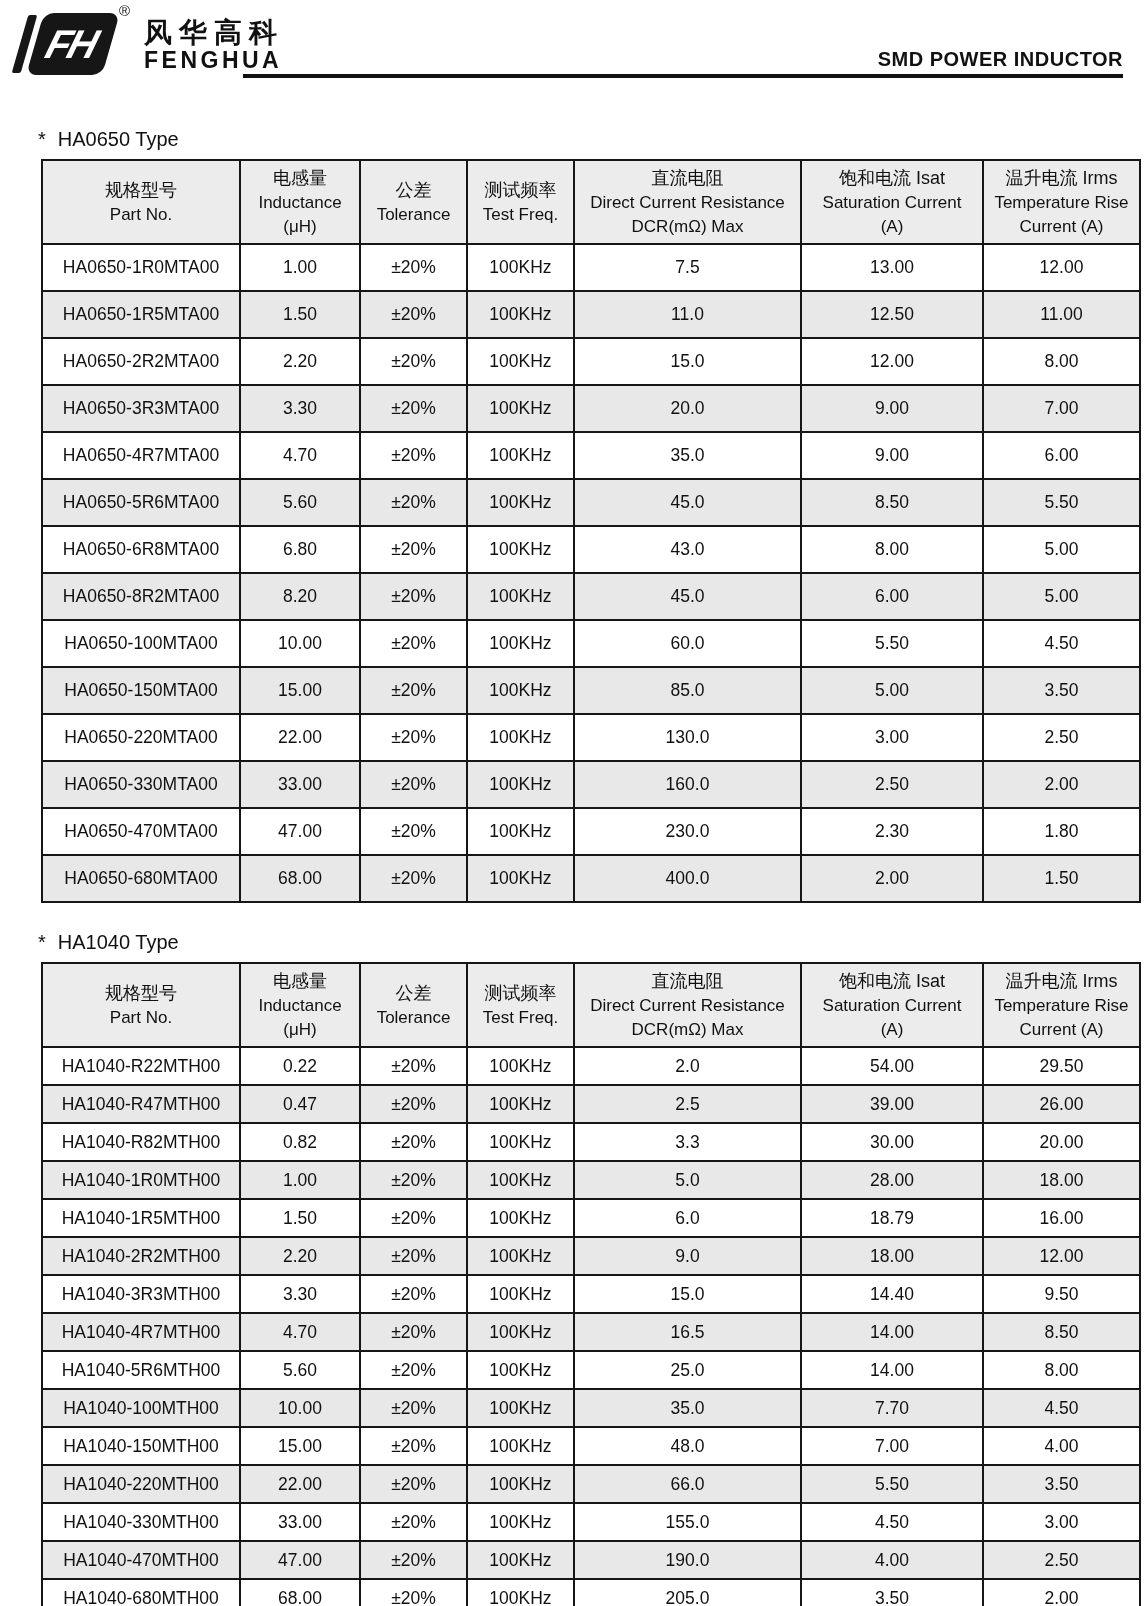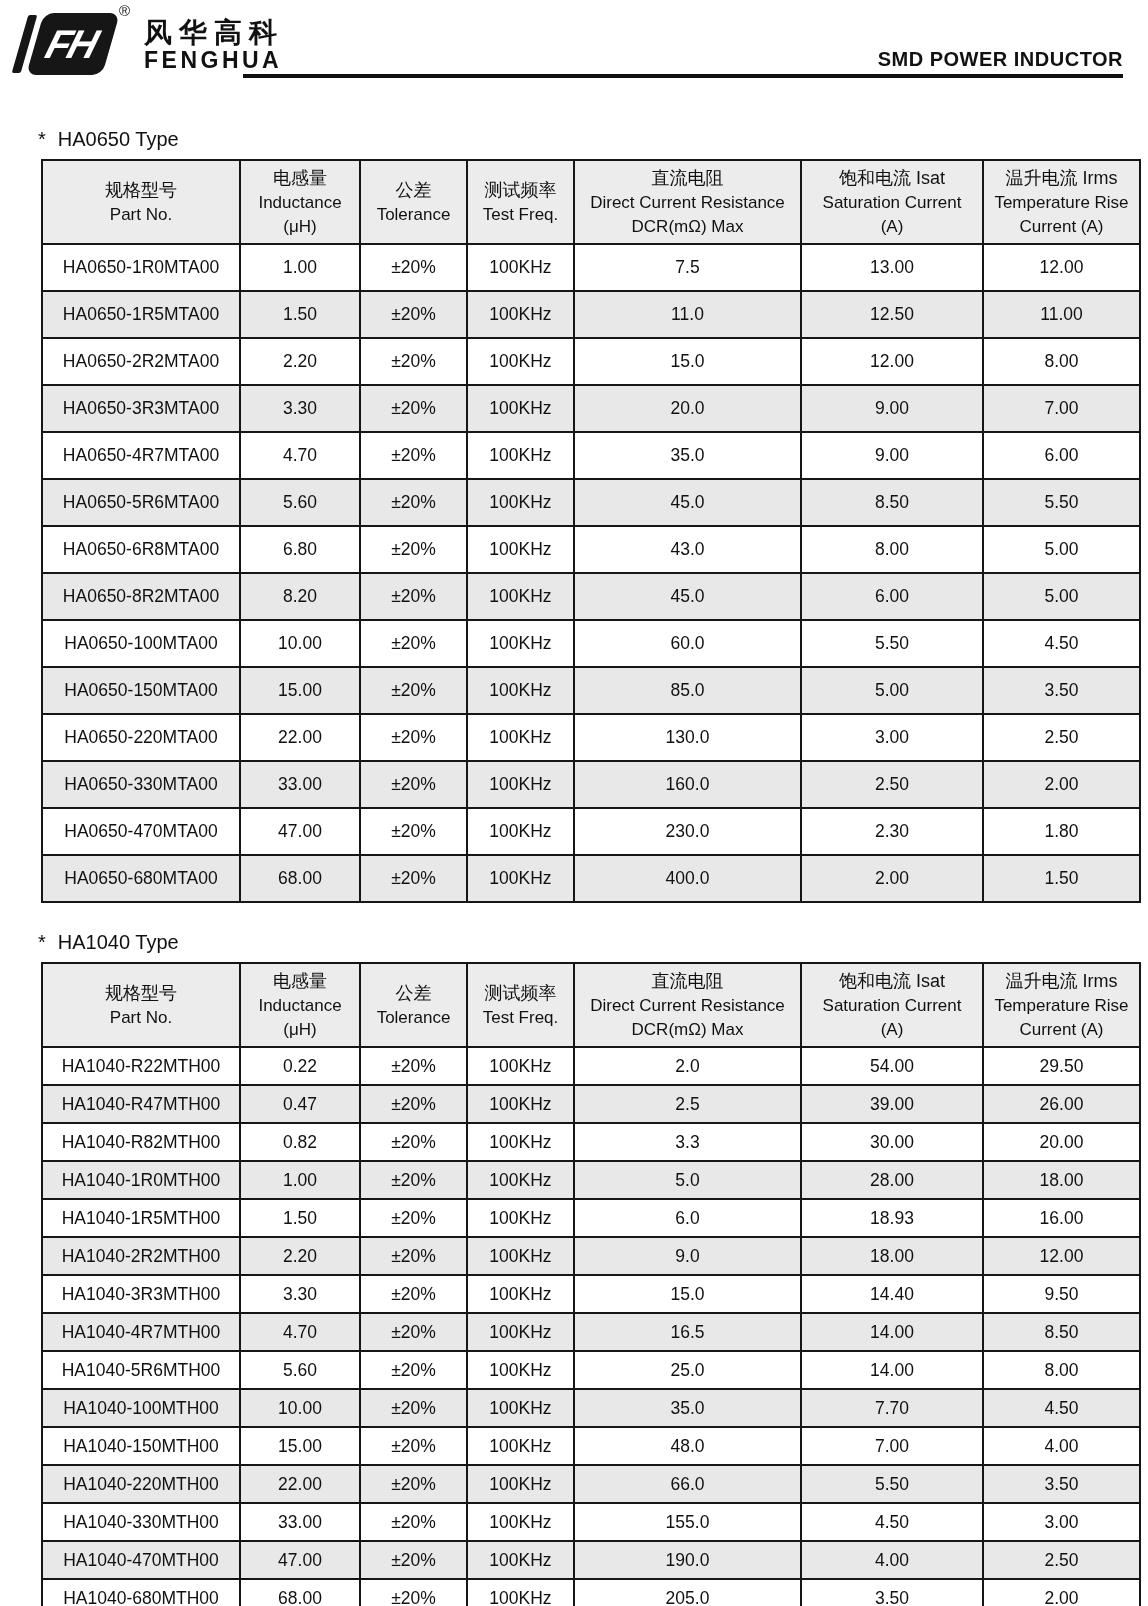--- a/index.html
+++ b/index.html
@@ -330,21 +330,21 @@
             <td>5.0</td>
             <td>28.00</td>
             <td>18.00</td>
           </tr>
           <tr>
             <td>HA1040-1R5MTH00</td>
             <td>1.50</td>
             <td>±20%</td>
             <td>100KHz</td>
             <td>6.0</td>
-            <td>18.93</td>
+            <td>18.79</td>
             <td>16.00</td>
           </tr>
           <tr>
             <td>HA1040-2R2MTH00</td>
             <td>2.20</td>
             <td>±20%</td>
             <td>100KHz</td>
             <td>9.0</td>
             <td>18.00</td>
             <td>12.00</td>

